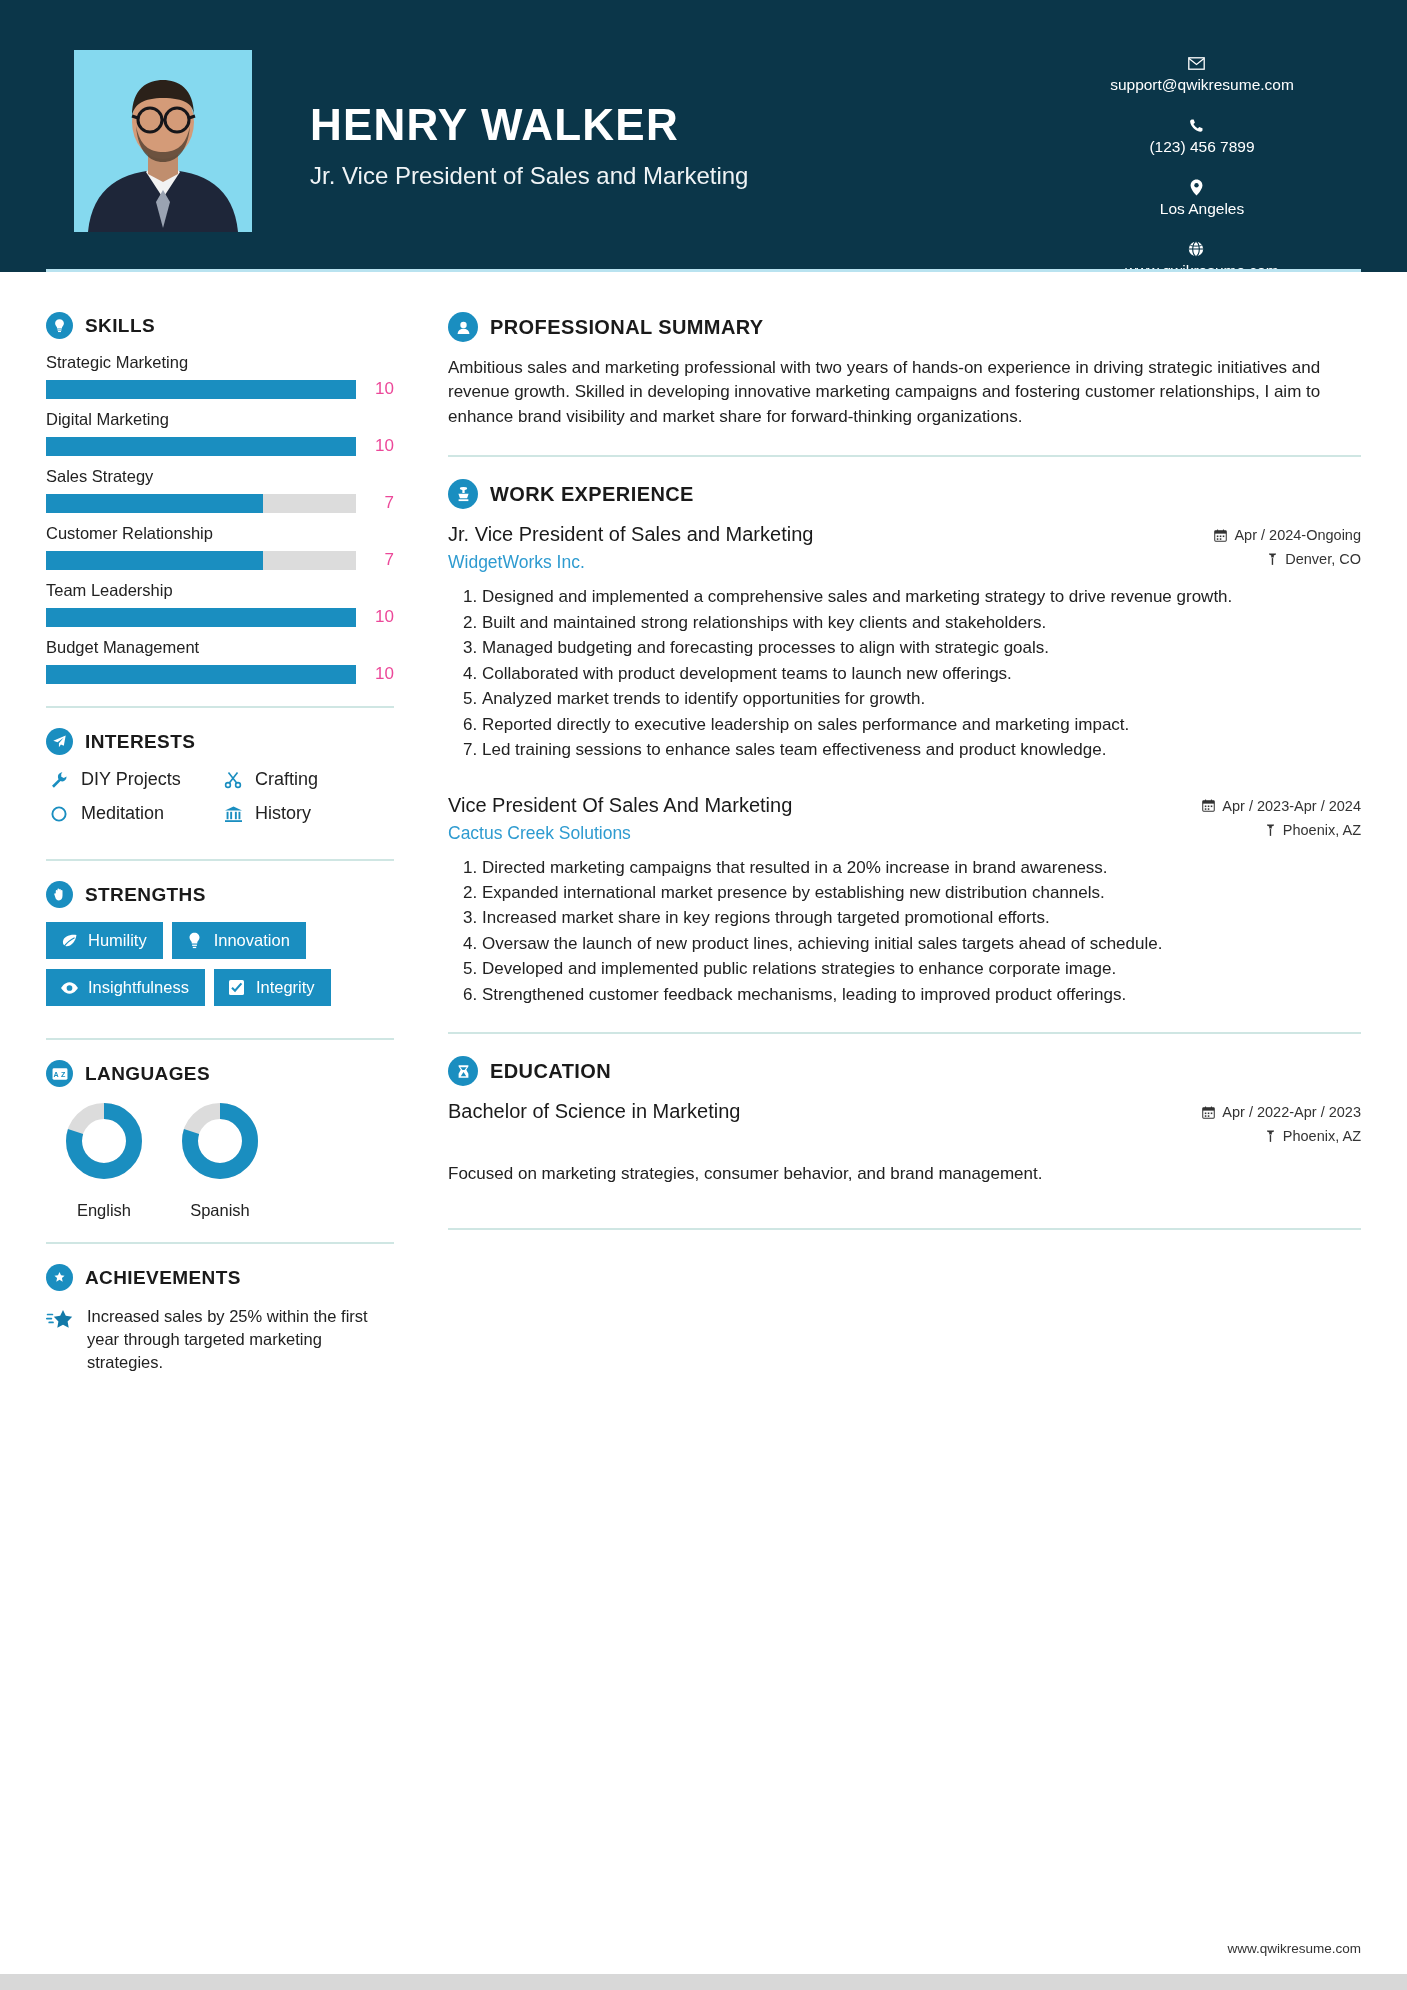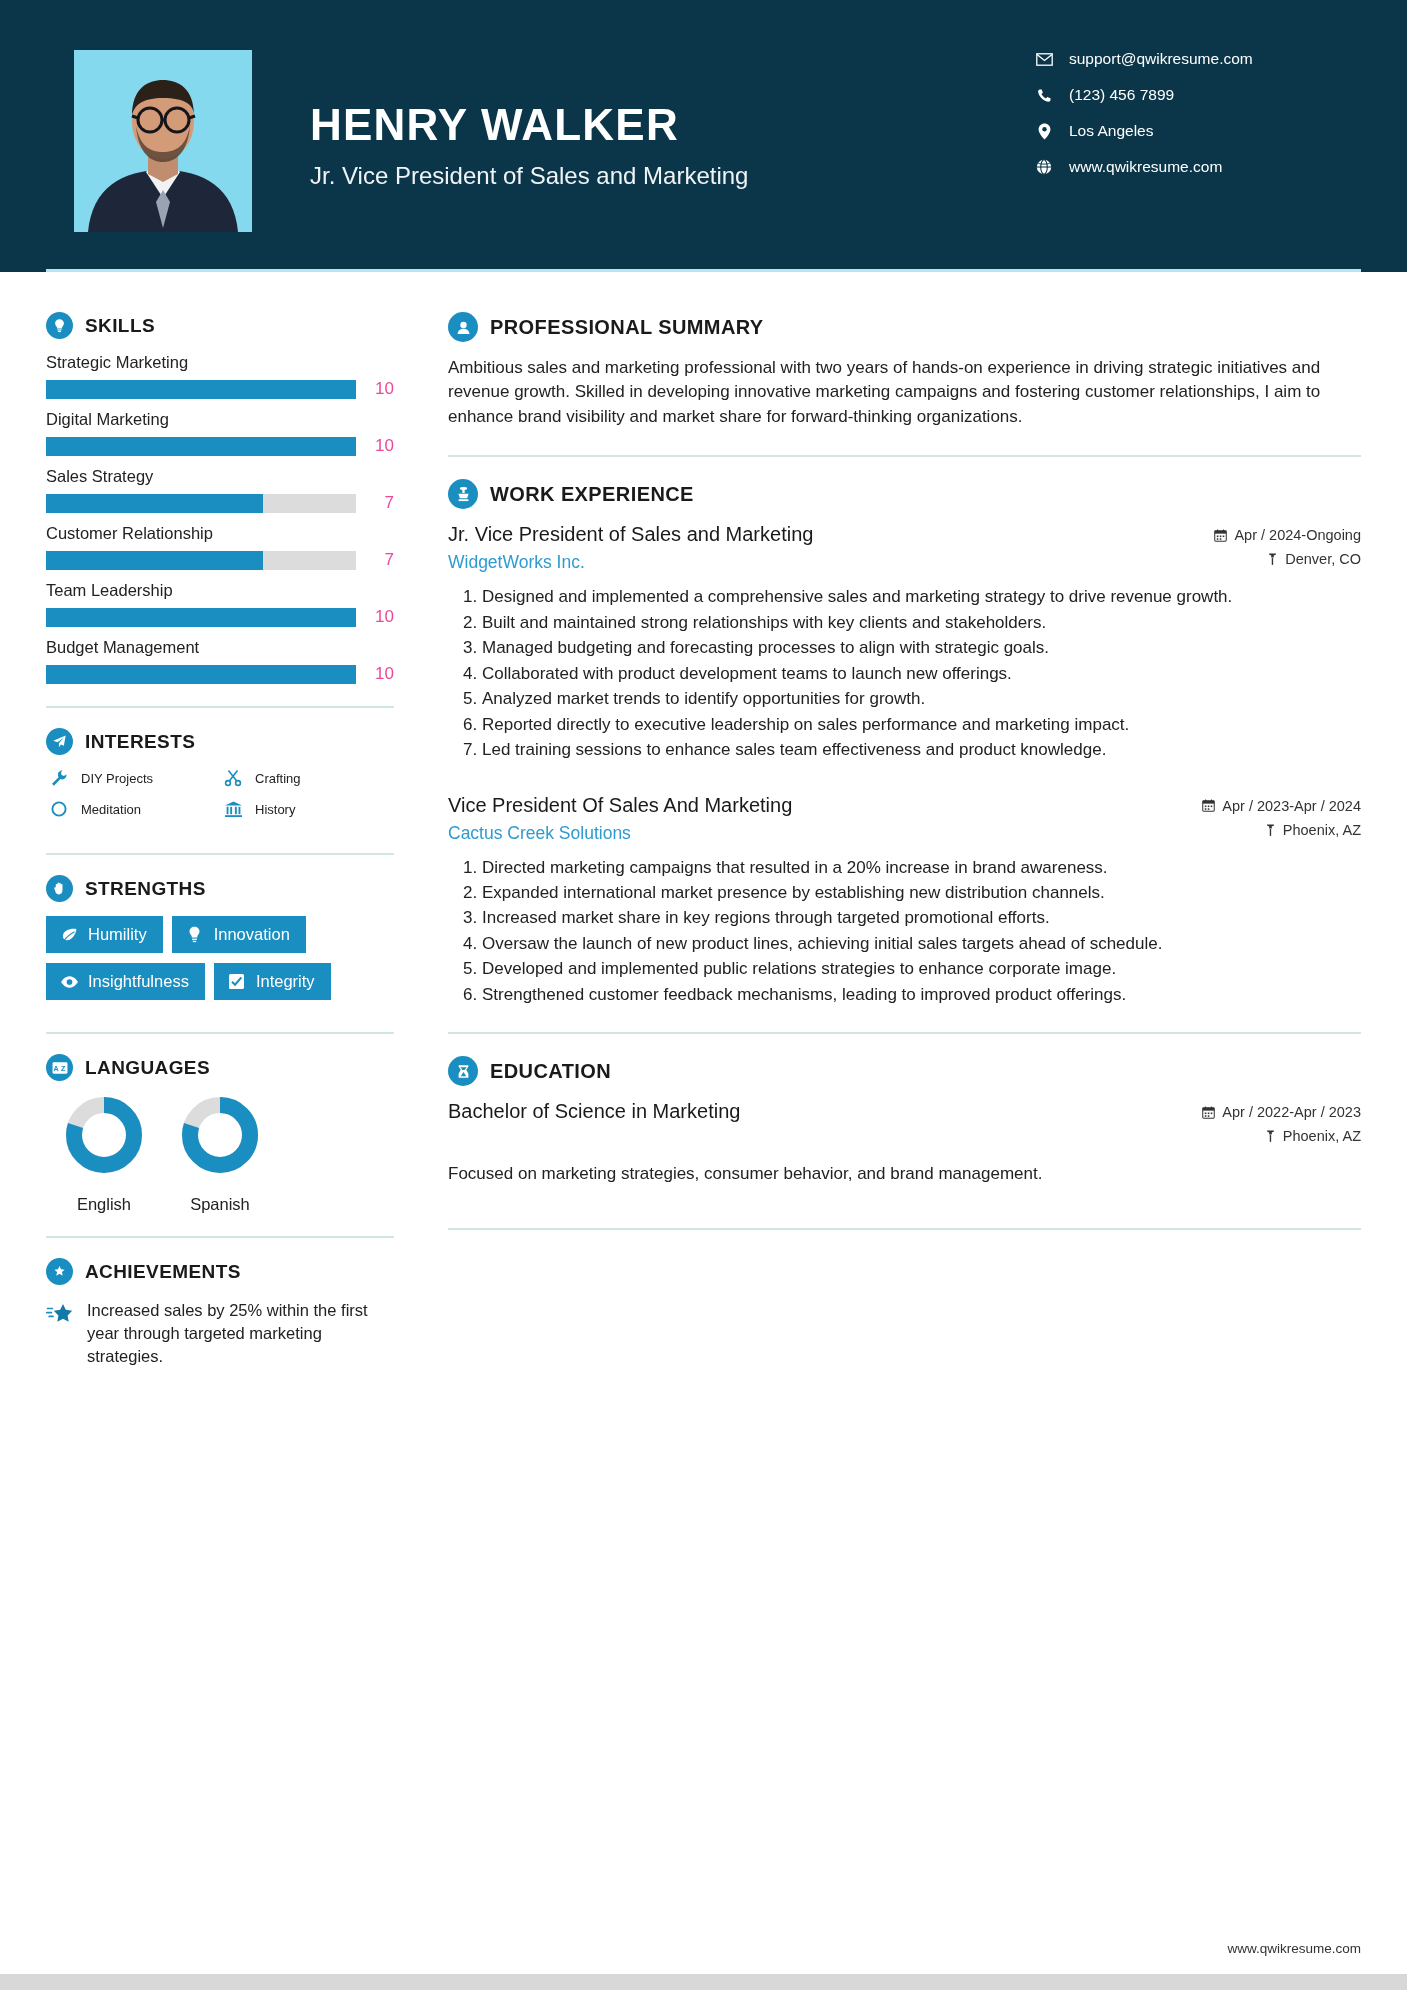--- a/index.html
+++ b/index.html
@@ -62,20 +62,21 @@
     padding-top: 0px;
     margin-right: 46px;
     flex: 0 0 auto;
   }
   .contact-row {
     display: flex;
     align-items: center;
     margin-bottom: 18px;
     color: #ffffff;
     font-size: 15.5px;
+    flex-direction: column;
   }
   .contact-row .cicon {
     width: 26px;
     flex: 0 0 26px;
     display: flex;
     justify-content: center;
     align-items: center;
   }
   .contact-row .ctext { margin-left: 12px; }
   .hdr-underline {
@@ -162,21 +163,21 @@
   
   .interest-grid {
     display: flex;
     flex-wrap: wrap;
   }
   .interest-item {
     width: 50%;
     display: flex;
     align-items: center;
     margin-bottom: 13px;
-    font-size: 13px;
+    font-size: 18px;
     color: #222;
   }
   .interest-item .iico {
     width: 26px; flex: 0 0 26px;
     display: flex; align-items: center; justify-content: center;
     margin-right: 9px;
   }
 
   
   .chips { display: flex; flex-wrap: wrap; }

